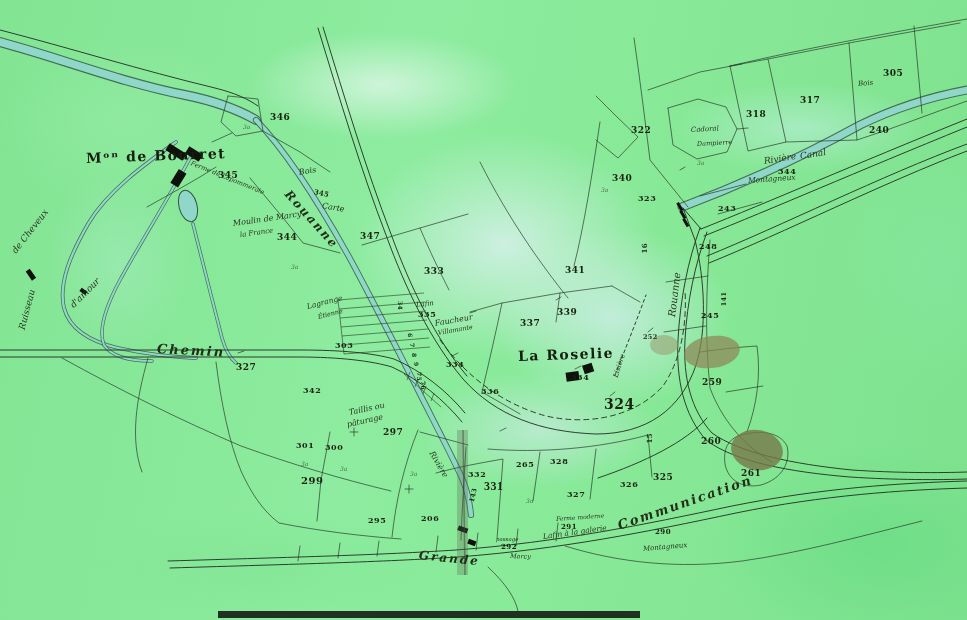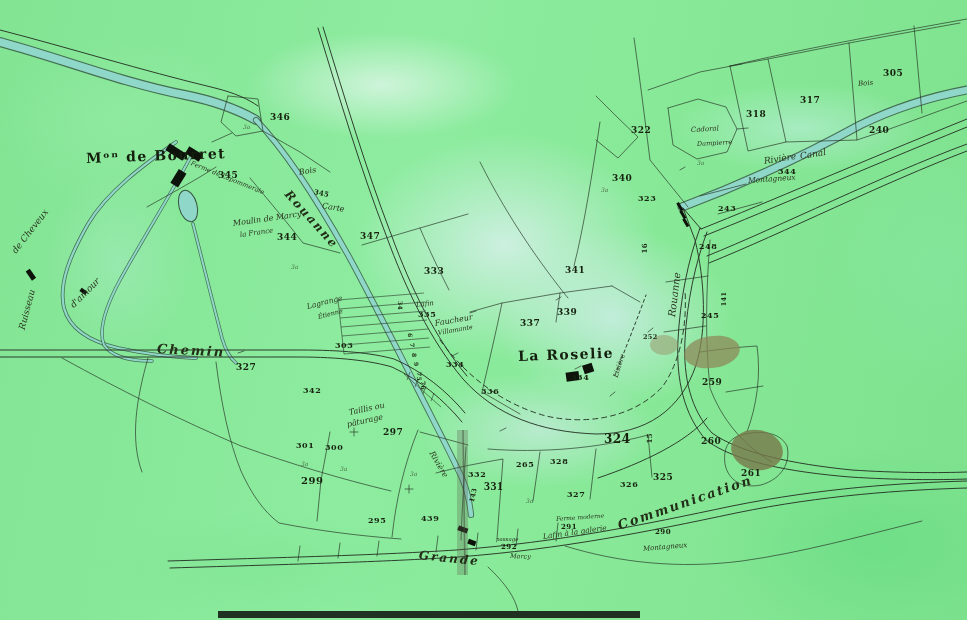--- a/index.html
+++ b/index.html
@@ -239,21 +239,21 @@
       <span class="lbl n" style="left: 565px; top: 266px; font-size: 9px;">341</span>
       <span class="lbl n" style="left: 557px; top: 308px; font-size: 9px;">339</span>
       <span class="lbl n" style="left: 520px; top: 319px; font-size: 9px;">337</span>
       <span class="lbl n" style="left: 418px; top: 310px; font-size: 8px;">335</span>
       <span class="lbl n" style="left: 335px; top: 341px; font-size: 8px;">303</span>
       <span class="lbl n" style="left: 236px; top: 363px; font-size: 9px;">327</span>
       <span class="lbl n" style="left: 303px; top: 386px; font-size: 8px;">342</span>
       <span class="lbl n" style="left: 446px; top: 360px; font-size: 8px;">334</span>
       <span class="lbl n" style="left: 481px; top: 387px; font-size: 8px;">336</span>
       <span class="lbl n" style="left: 571px; top: 373px; font-size: 8px;">334</span>
-      <span class="lbl n" style="left: 604px; top: 397px; font-size: 12px; margin-top: 36px;">324</span>
+      <span class="lbl n" style="left: 604px; top: 397px; font-size: 14px;">324</span>
       <span class="lbl n" style="left: 631px; top: 126px; font-size: 9px;">322</span>
       <span class="lbl n" style="left: 598px; top: 174px; font-size: 9px; margin-left: 14px;">340</span>
       <span class="lbl n" style="left: 638px; top: 194px; font-size: 8px;">323</span>
       <span class="lbl n" style="left: 718px; top: 204px; font-size: 8px;">243</span>
       <span class="lbl n" style="left: 869px; top: 126px; font-size: 9px;">240</span>
       <span class="lbl n" style="left: 778px; top: 167px; font-size: 8px;">344</span>
       <span class="lbl n" style="left: 746px; top: 110px; font-size: 9px;">318</span>
       <span class="lbl n" style="left: 800px; top: 96px; font-size: 9px;">317</span>
       <span class="lbl n" style="left: 883px; top: 69px; font-size: 9px;">305</span>
       <span class="lbl n" style="left: 702px; top: 378px; font-size: 9px;">259</span>
@@ -265,21 +265,21 @@
       <span class="lbl n" style="left: 567px; top: 490px; font-size: 8px;">327</span>
       <span class="lbl n" style="left: 516px; top: 460px; font-size: 8px;">265</span>
       <span class="lbl n" style="left: 550px; top: 457px; font-size: 8px;">328</span>
       <span class="lbl n" style="left: 484px; top: 480px; font-size: 12px; font-family: Liberation Serif, serif;">331</span>
       <span class="lbl n" style="left: 468px; top: 470px; font-size: 8px;">332</span>
       <span class="lbl n" style="left: 383px; top: 428px; font-size: 9px;">297</span>
       <span class="lbl n" style="left: 325px; top: 443px; font-size: 8px;">300</span>
       <span class="lbl n" style="left: 296px; top: 441px; font-size: 8px;">301</span>
       <span class="lbl n" style="left: 301px; top: 476px; font-size: 10px;">299</span>
       <span class="lbl n" style="left: 368px; top: 516px; font-size: 8px;">295</span>
-      <span class="lbl n" style="left: 421px; top: 514px; font-size: 8px;">439</span>
+      <span class="lbl n" style="left: 421px; top: 514px; font-size: 8px;">206</span>
       <span class="lbl n" style="left: 501px; top: 543px; font-size: 7px;">292</span>
       <span class="lbl n" style="left: 561px; top: 523px; font-size: 7px;">291</span>
       <span class="lbl n" style="left: 655px; top: 528px; font-size: 7px;">290</span>
       <span class="lbl n" style="left: 699px; top: 242px; font-size: 8px;">248</span>
       <span class="lbl n" style="left: 701px; top: 311px; font-size: 8px;">245</span>
       <span class="lbl ns" style="left: 644px; top: 250px; font-size: 7px; transform: rotate(-90deg);">16</span>
       <span class="lbl ns" style="left: 649px; top: 440px; font-size: 7px; transform: rotate(-90deg);">15</span>
       <span class="lbl ns" style="left: 724px; top: 303px; font-size: 6.5px; transform: rotate(-90deg);">141</span>
       <span class="lbl ns" style="left: 472px; top: 499px; font-size: 6.5px; transform: rotate(-78deg);">143</span>
       <span class="lbl ns" style="left: 400px; top: 298px; font-size: 6px; transform: rotate(90deg);">34</span>

